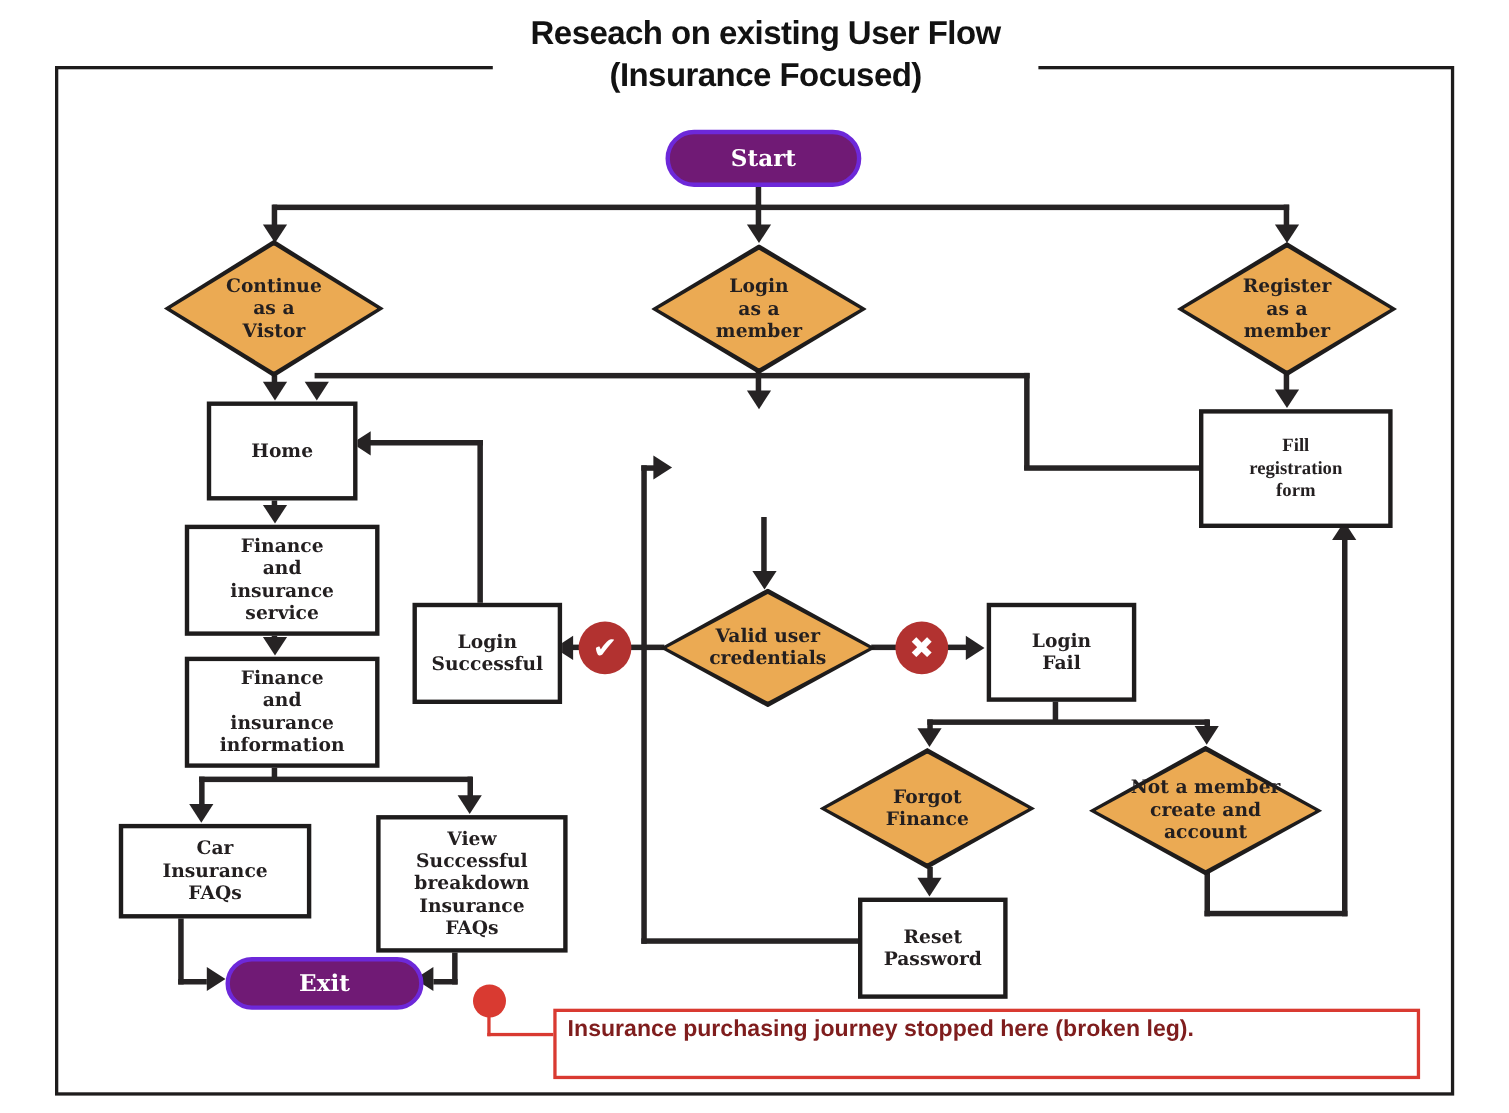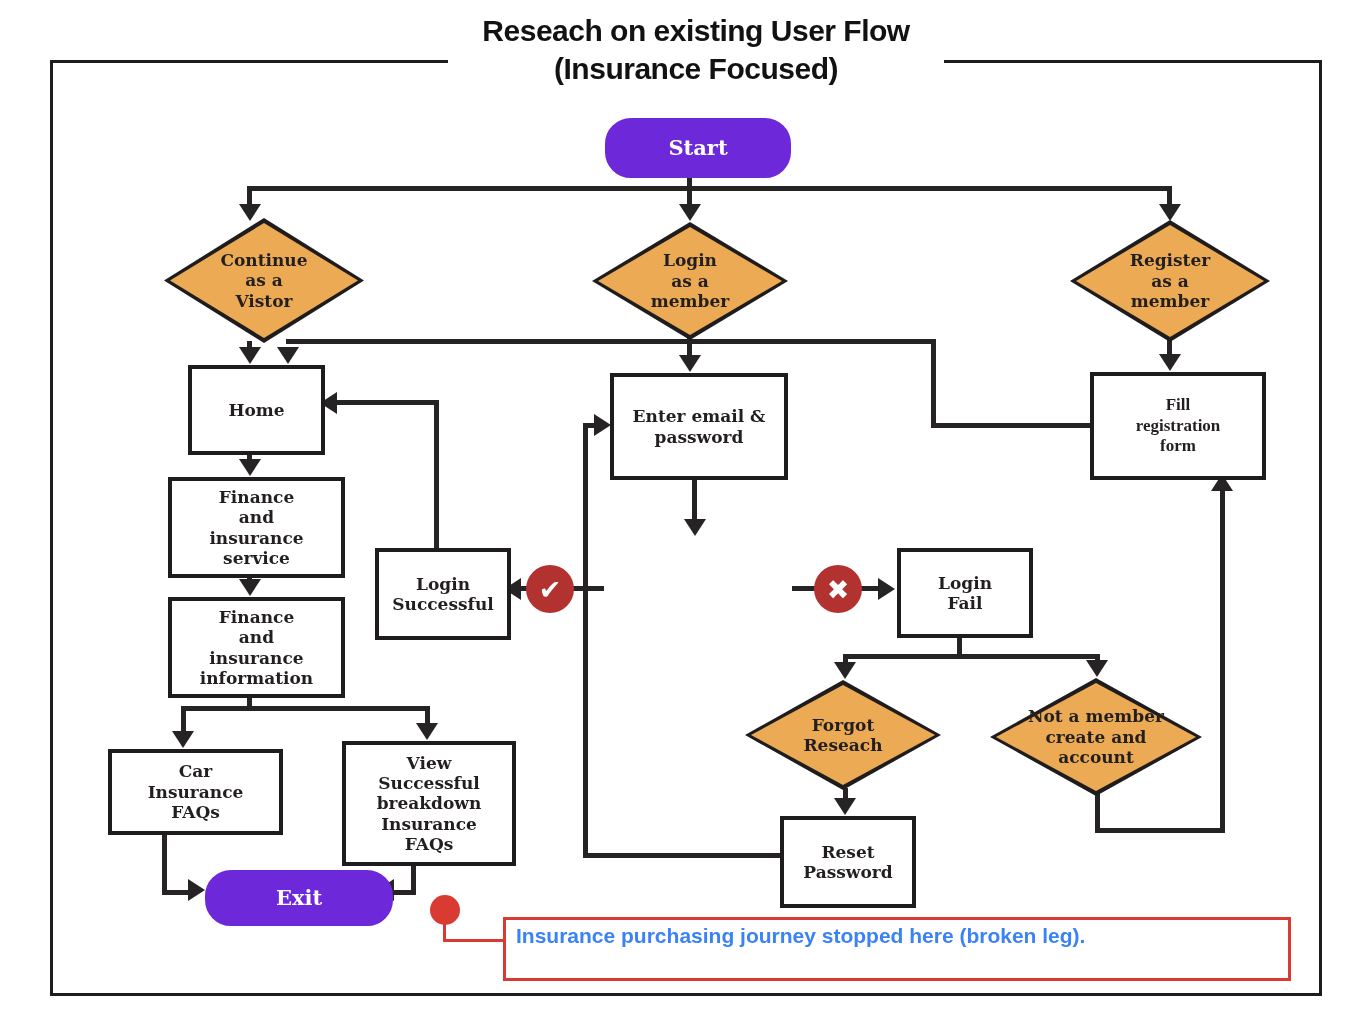--- a/index.html
+++ b/index.html
@@ -15,41 +15,41 @@
   .h{height:5px;} .v{width:5px;}
   .rl{position:absolute;background:#d93a31;}
   .ar-d,.ar-u,.ar-l,.ar-r{position:absolute;width:0;height:0;}
   .ar-d{border-left:11px solid transparent;border-right:11px solid transparent;border-top:17px solid #262324;}
   .ar-u{border-left:11px solid transparent;border-right:11px solid transparent;border-bottom:17px solid #262324;}
   .ar-l{border-top:11px solid transparent;border-bottom:11px solid transparent;border-right:17px solid #262324;}
   .ar-r{border-top:11px solid transparent;border-bottom:11px solid transparent;border-left:17px solid #262324;}
   
   .box{position:absolute;background:#fff;border:4px solid #1e1c1c;display:flex;
        align-items:center;justify-content:center;text-align:center;z-index:2;}
-  .pill{position:absolute;background:#6d28d9;border:8px solid #6d28d9;border-radius:26px;
+  .pill{position:absolute;background:#701a75;border:4px solid #6d28d9;border-radius:26px;
         display:flex;align-items:center;justify-content:center;z-index:2;}
   .pill .label{color:#fff;font-size:21px;}
   .label{font-weight:bold;color:#231f20;font-size:17px;line-height:1.2;white-space:pre-line;
          text-align:center;}
   .diamond{position:absolute;z-index:2;}
   .d-outer{position:absolute;inset:0;background:#1e1c1c;
            clip-path:polygon(50% 0,100% 50%,50% 100%,0 50%);}
   .d-inner{position:absolute;left:6px;right:6px;top:5px;bottom:5px;background:#ebaa53;
            clip-path:polygon(50% 0,100% 50%,50% 100%,0 50%);}
   .d-text{position:absolute;inset:0;display:flex;align-items:center;justify-content:center;}
   .status-circle{position:absolute;width:48px;height:48px;border-radius:50%;background:#b23230;
                  color:#fff;display:flex;align-items:center;justify-content:center;
                  font-size:27px;font-weight:bold;z-index:3;
                  font-family:"DejaVu Sans",sans-serif;}
   .red-dot{position:absolute;left:430px;top:895px;width:30px;height:30px;border-radius:50%;
            background:#d93a31;z-index:3;}
   .annotation{position:absolute;left:503px;top:917px;width:772px;height:52px;
               border:3px solid #d93a31;background:#fff;padding:3px 0 3px 10px;
               font-family:"Liberation Sans",sans-serif;font-weight:bold;font-size:21px;
-              color:#3b82f6;line-height:1.25;z-index:2;}
+              color:#7f1d1d;line-height:1.25;z-index:2;}
 </style>
 </head>
 <body>
 
 <div class="canvas">
 
   <div class="frame"></div>
 
   <div class="title-block">
     <div>Reseach on existing User Flow</div>
@@ -127,21 +127,21 @@
 
   <div class="v" style="left:1095px;top:793px;height:40px;"></div>
   <div class="h" style="left:1095px;top:828px;width:130px;"></div>
   <div class="v" style="left:1220px;top:488px;height:345px;"></div>
   <div class="ar-u" style="left:1211px;top:474px;"></div>
 
   <div class="pill" style="left:605px;top:118px;width:170px;height:44px;">
     <span class="label">Start</span>
   </div>
 
-  <div class="diamond" style="left:164px;top:218px;width:200px;height:125px;">
+  <div class="diamond" style="left:149px;top:218px;width:200px;height:125px;">
     <div class="d-outer"></div>
     <div class="d-inner"></div>
     <div class="d-text">
         <span class="label">Continue
 as a
 Vistor</span>
       </div>
   </div>
 
   <div class="diamond" style="left:592px;top:222px;width:196px;height:118px;">
@@ -193,25 +193,29 @@
 Successful
 breakdown
 Insurance
 FAQs</span>
   </div>
 
   <div class="pill" style="left:205px;top:870px;width:172px;height:40px;">
     <span class="label">Exit</span>
   </div>
 
-  <div class="box" style="left:610px;top:373px;width:170px;height:99px;">
-    <span class="label">Enter email &amp;
-password</span>
-  </div>
-
+
+  <div class="diamond" style="left:600px;top:535px;width:196px;height:108px;">
+    <div class="d-outer"></div>
+    <div class="d-inner"></div>
+    <div class="d-text">
+        <span class="label">Valid user
+credentials</span>
+      </div>
+  </div>
 
   <div class="box" style="left:375px;top:548px;width:128px;height:84px;">
     <span class="label">Login
 Successful</span>
   </div>
 
   <div class="box" style="left:897px;top:548px;width:128px;height:82px;">
     <span class="label">Login
 Fail</span>
   </div>
@@ -221,21 +225,21 @@
   </div>
   <div class="status-circle" style="left:814px;top:565px;">
     <span>✖</span>
   </div>
 
   <div class="diamond" style="left:745px;top:680px;width:196px;height:110px;">
     <div class="d-outer"></div>
     <div class="d-inner"></div>
     <div class="d-text">
         <span class="label">Forgot
-Reseach</span>
+Finance</span>
       </div>
   </div>
 
   <div class="diamond" style="left:990px;top:678px;width:212px;height:118px;">
     <div class="d-outer"></div>
     <div class="d-inner"></div>
     <div class="d-text">
         <span class="label">Not a member
 create and
 account</span>

